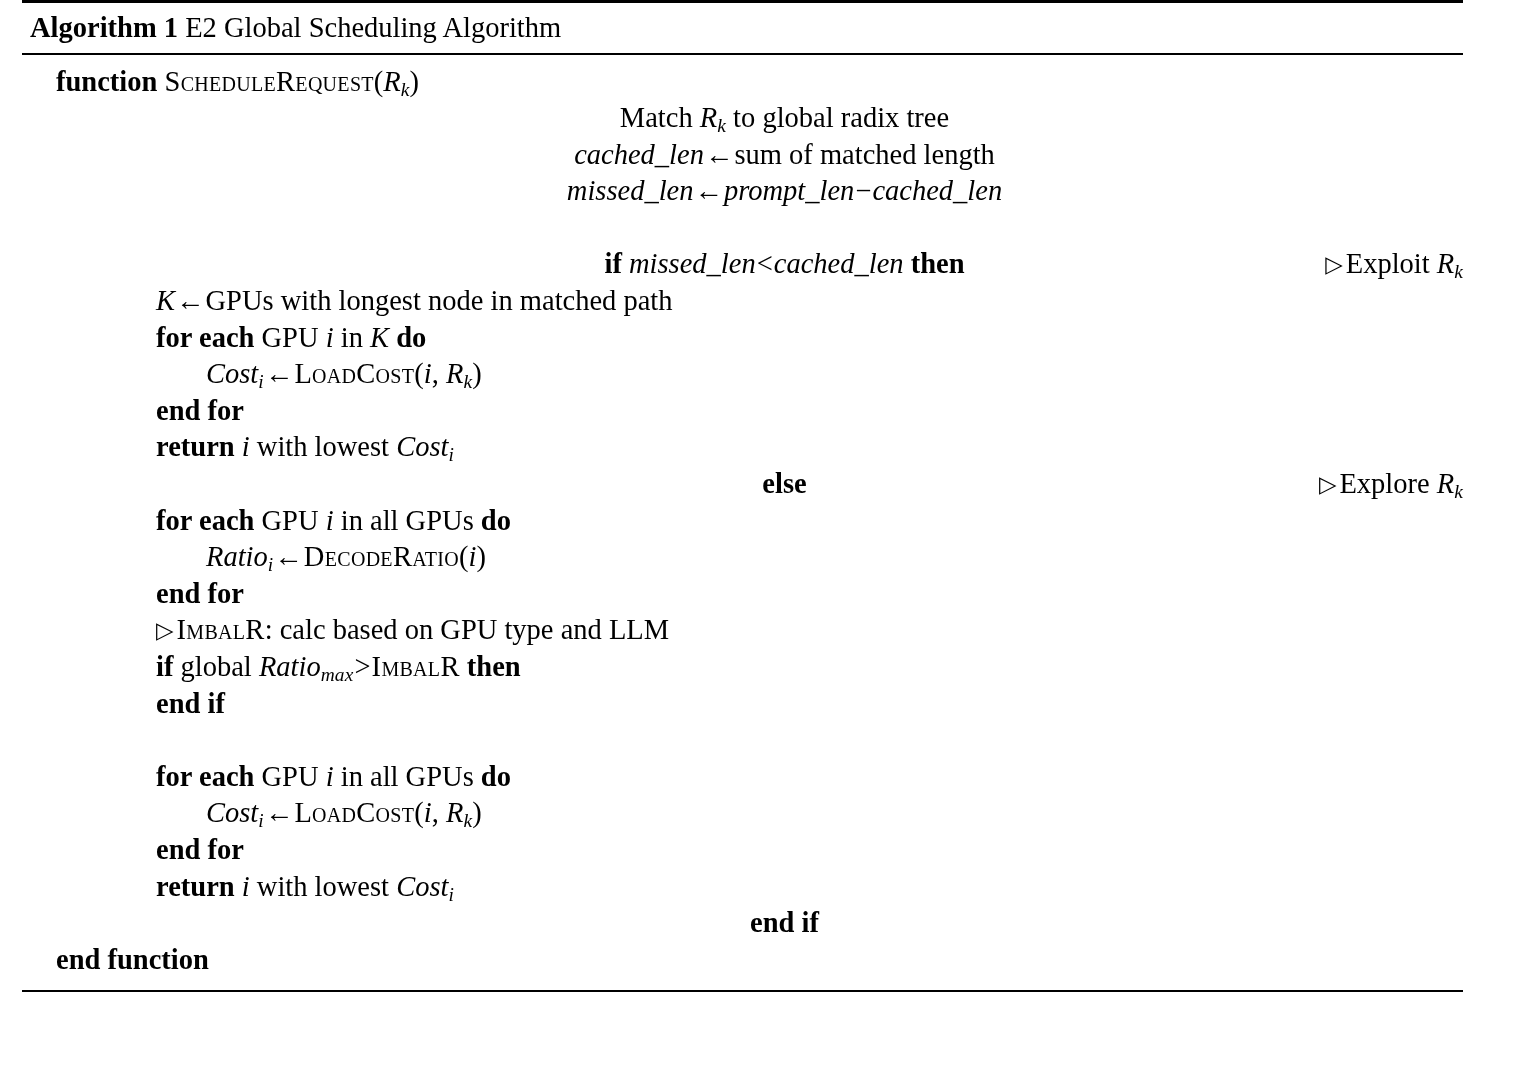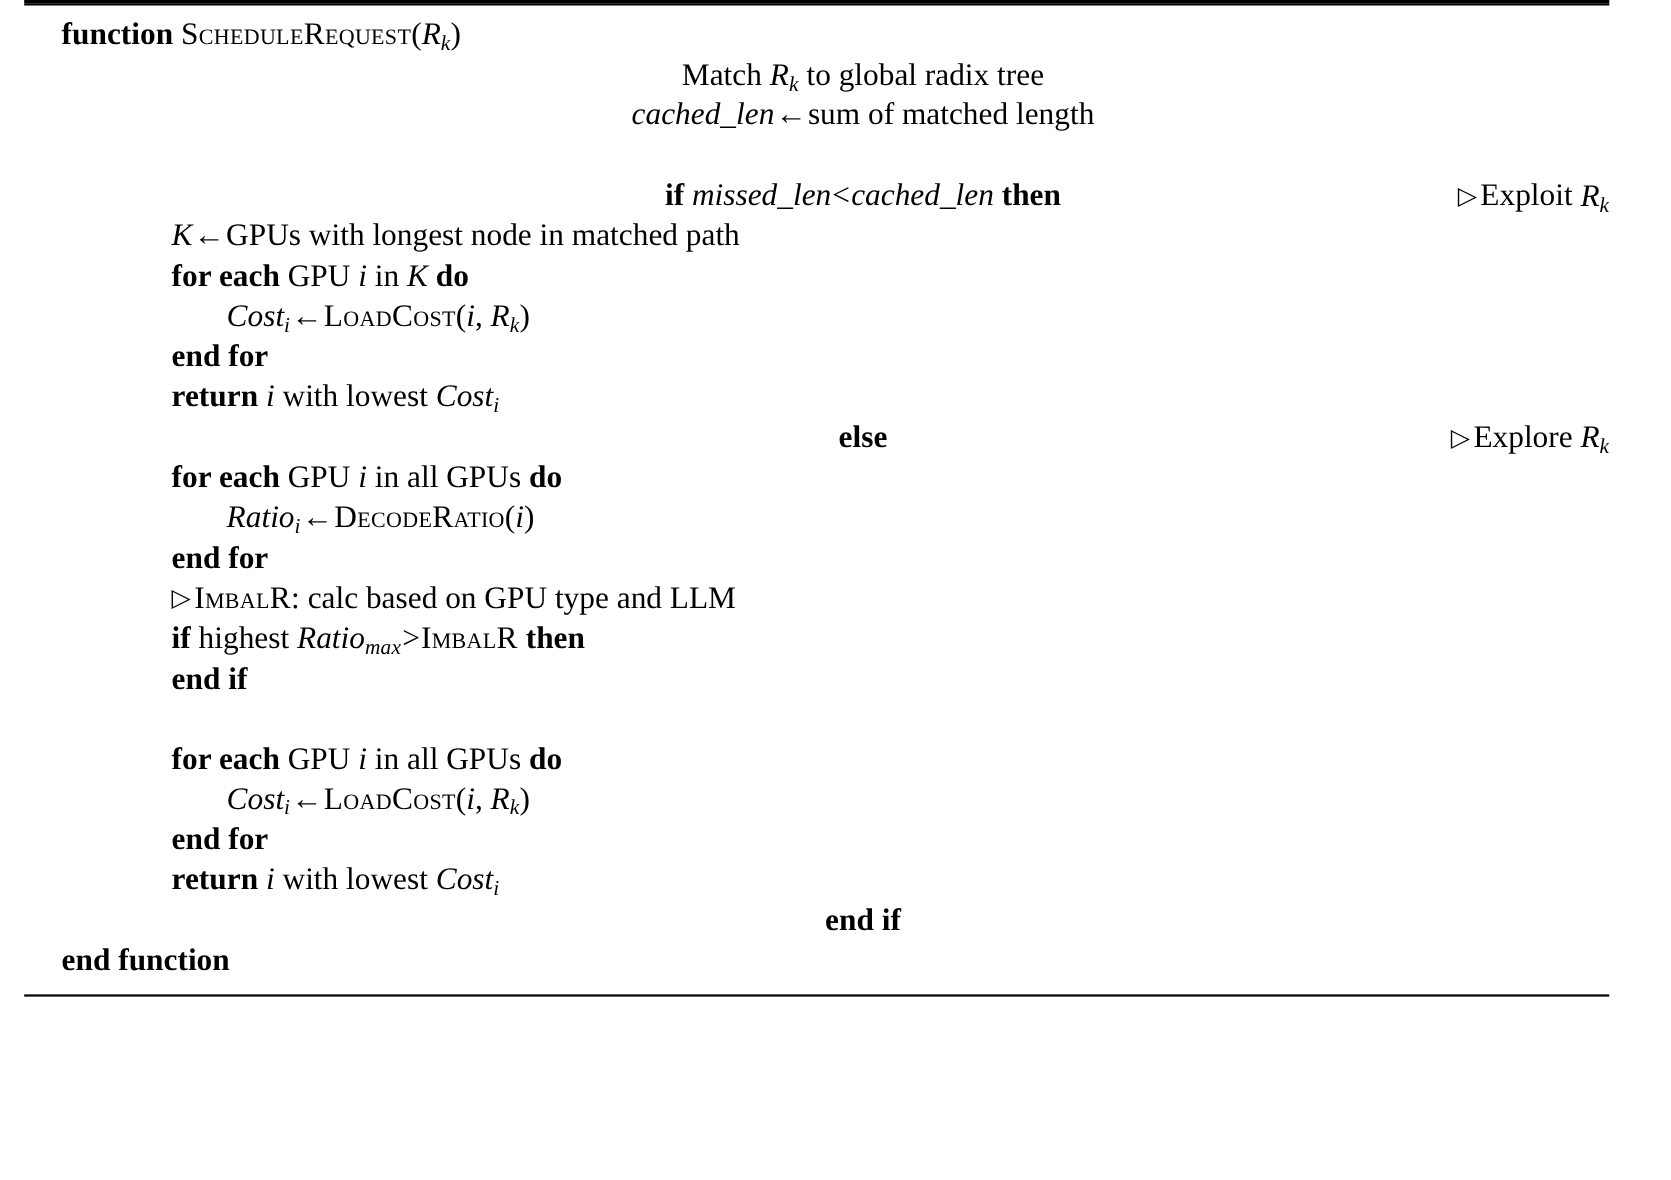--- a/index.html
+++ b/index.html
@@ -103,37 +103,44 @@
     padding-top: 2px;
   }
 </style>
 </head>
 <body>
 
 <div id="algorithm-float">
 
   <div class="rule-thick"></div>
 
+  <div class="algo-caption">
+    <span class="caption-label">Algorithm 1</span>
+    <span>E2 Global Scheduling Algorithm</span>
+  </div>
 
   <div class="rule-thin"></div>
 
   <div id="algo-body">
 
     <div class="line ind-0">
       <span class="kw">function</span><span> </span><span class="sc">ScheduleRequest</span><span>(</span><span class="mathit"><span>R</span><span class="sub">k</span></span><span>)</span>
     </div>
 
     <div class="line ind-1">
       <span>Match </span><span class="mathit"><span>R</span><span class="sub">k</span></span><span> to global radix tree</span>
     </div>
 
     <div class="line ind-1">
       <span class="mathit">cached_len</span><span class="op">←</span><span>sum of matched length</span>
     </div>
 
+    <div class="line ind-1">
+      <span class="mathit">missed_len</span><span class="op">←</span><span class="mathit">prompt_len</span><span class="op">−</span><span class="mathit">cached_len</span>
+    </div>
 
     <div class="line blank"></div>
 
     <div class="line ind-1">
       <span class="kw">if</span><span> </span><span class="mathit">missed_len</span><span class="op">&lt;</span><span class="mathit">cached_len</span><span> </span><span class="kw">then</span>
       <span class="comment"><span class="tri">▷</span><span>Exploit </span><span class="mathit"><span>R</span><span class="sub">k</span></span></span>
     </div>
 
     <div class="line ind-2">
       <span class="mathit">K</span><span class="op">←</span><span>GPUs with longest node in matched path</span>
@@ -170,21 +177,21 @@
 
     <div class="line ind-2">
       <span class="kw">end for</span>
     </div>
 
     <div class="line ind-2">
       <span class="tri">▷</span><span class="sc">ImbalR</span><span>: calc based on GPU type and LLM</span>
     </div>
 
     <div class="line ind-2">
-      <span class="kw">if</span><span> </span><span>highest </span><span class="mathit"><span>Ratio</span><span class="sub">max</span></span><span class="op">&gt;</span><span class="sc">ImbalR</span><span> </span><span class="kw">then</span>
+      <span class="kw">if</span><span> </span><span>global </span><span class="mathit"><span>Ratio</span><span class="sub">max</span></span><span class="op">&gt;</span><span class="sc">ImbalR</span><span> </span><span class="kw">then</span>
     </div>
 
 
     <div class="line ind-2">
       <span class="kw">end if</span>
     </div>
 
     <div class="line blank"></div>
 
     <div class="line ind-2">

